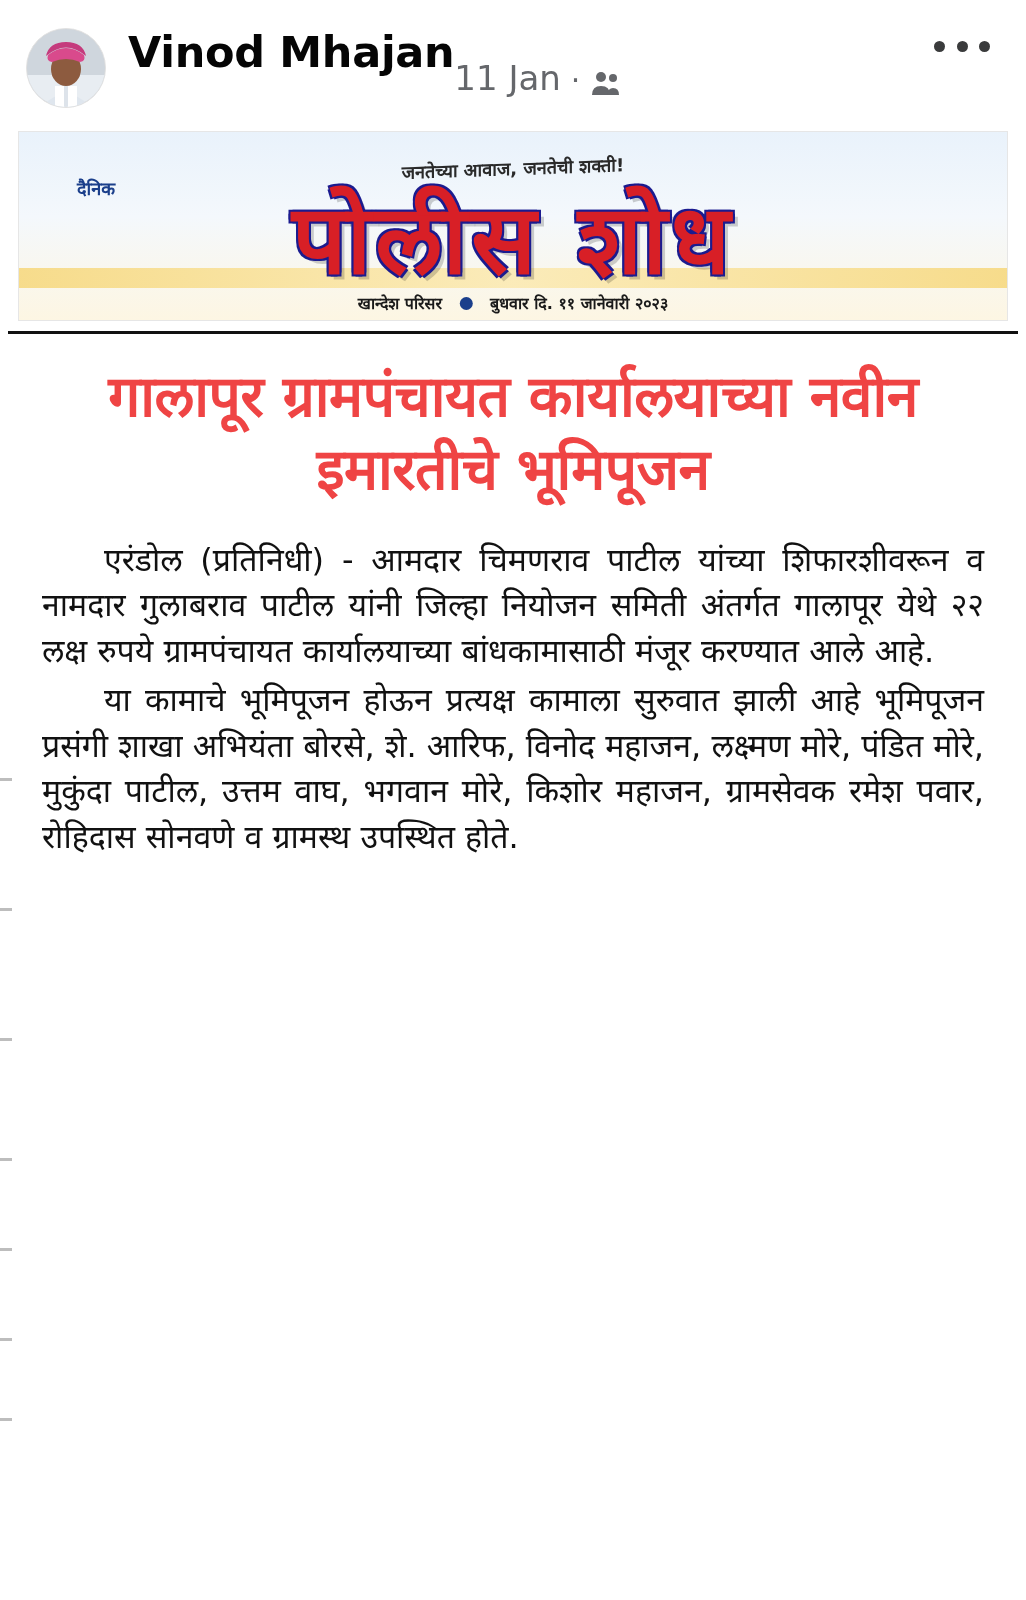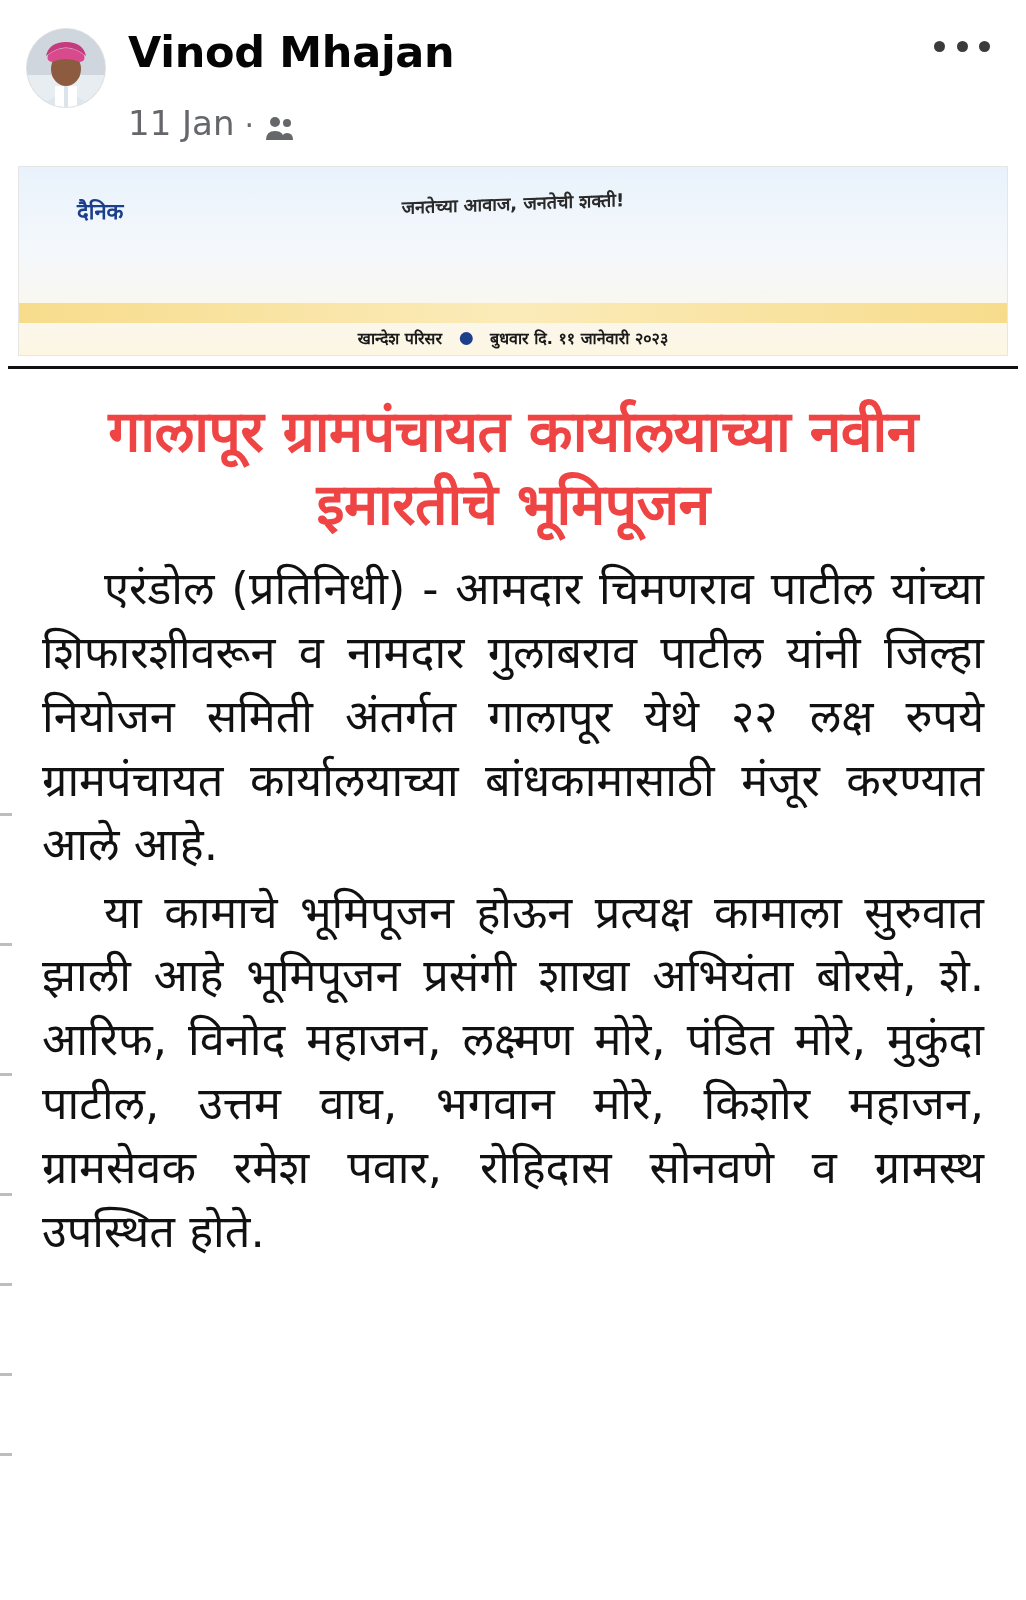--- a/index.html
+++ b/index.html
@@ -32,21 +32,21 @@
     overflow: hidden;
     position: relative;
     background: #d8d8d8;
     border: 1px solid #e2e2e2;
   }
   .avatar svg { display: block; width: 100%; height: 100%; }
 
   .header-text {
     margin-left: 22px;
     display: flex;
-    flex-direction: column;
+    flex-direction: row;
     justify-content: flex-start;
     padding-top: 2px;
   }
   .author-name {
     font-size: 43px;
     line-height: 1.05;
     font-weight: bold;
     letter-spacing: -0.3px;
     color: #050505;
     font-family: "DejaVu Sans", sans-serif;
@@ -111,22 +111,22 @@
     content: "";
     position: absolute;
     left: 0; right: 0; bottom: 32px;
     height: 20px;
     background: linear-gradient(90deg, #f6d77a 0%, #fbe9b0 50%, #f6d77a 100%);
     opacity: .85;
   }
   .mast-small {
     position: absolute;
     left: 58px;
-    top: 28px;
-    font-size: 22px;
+    top: 44px;
+    font-size: 18px;
     font-weight: bold;
     color: #1b3f8b;
     font-family: "DejaVu Sans", sans-serif;
   }
   .mast-tag {
     position: absolute;
     left: 50%;
     transform: translateX(-50%) skewY(-2deg);
     top: 24px;
     font-size: 18px;
@@ -185,22 +185,22 @@
   .headline {
     text-align: center;
     font-size: 57px;
     line-height: 1.28;
     font-weight: bold;
     color: #ef4444;
     font-family: "DejaVu Sans", sans-serif;
     letter-spacing: -0.5px;
   }
   .body-text {
-    margin-top: 16px;
-    font-size: 45px;
+    margin-top: 32px;
+    font-size: 32px;
     line-height: 1.42;
     color: #111;
     font-family: "DejaVu Sans", sans-serif;
     text-align: justify;
     text-justify: inter-word;
   }
   .body-text p { margin: 0 0 4px 0; }
   .body-text p.indent { text-indent: 62px; }
   .body-text p:last-child { margin-bottom: 0; }
 
@@ -260,20 +260,21 @@
     <i></i>
     <i></i>
   </div>
 </div>
 
 <div class="news-image">
 
   <div class="masthead">
     <div class="mast-small">दैनिक</div>
     <div class="mast-tag">जनतेच्या आवाज, जनतेची शक्ती!</div>
+    <div class="mast-title">पोलीस शोध</div>
     <div class="mast-sub">
       <span>खान्देश परिसर</span>
       <span class="bullet"></span>
       <span>बुधवार दि. ११ जानेवारी  २०२३</span>
     </div>
   </div>
 
   <div class="rule"></div>
 
   <div class="article">

